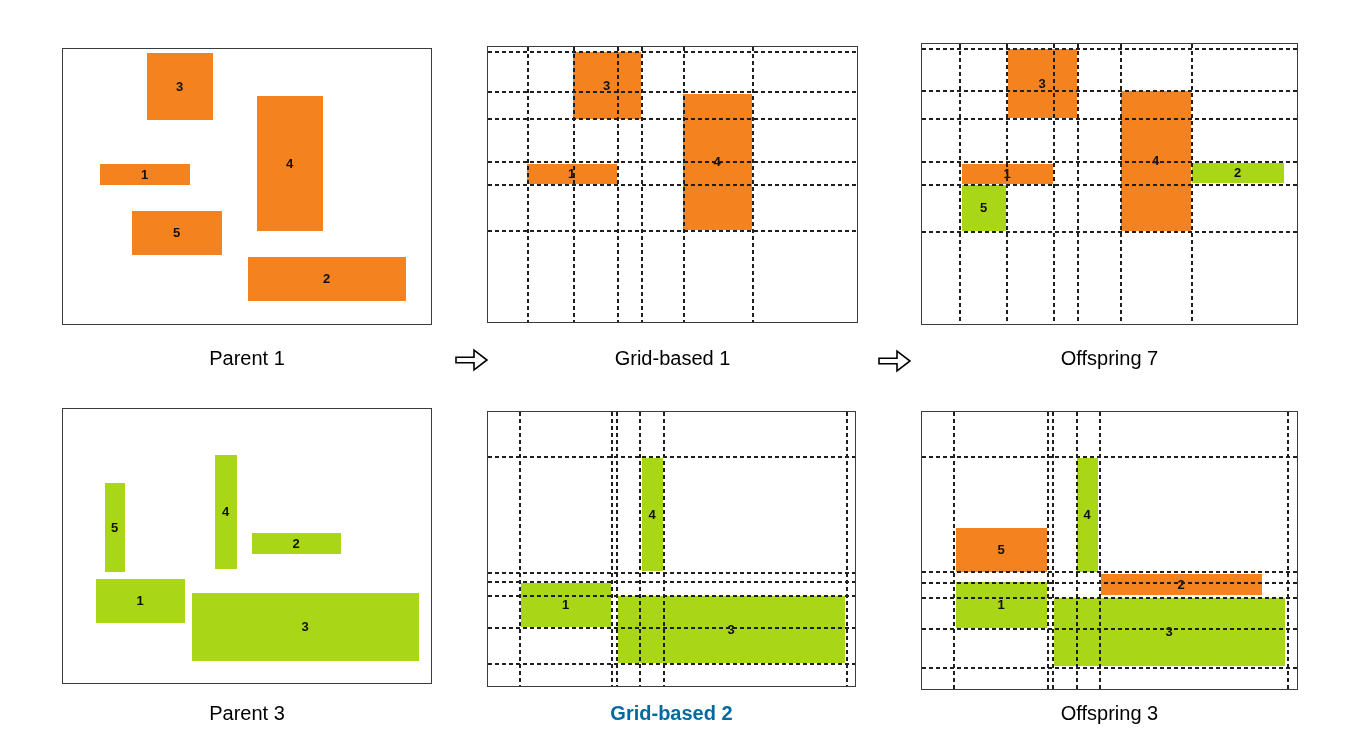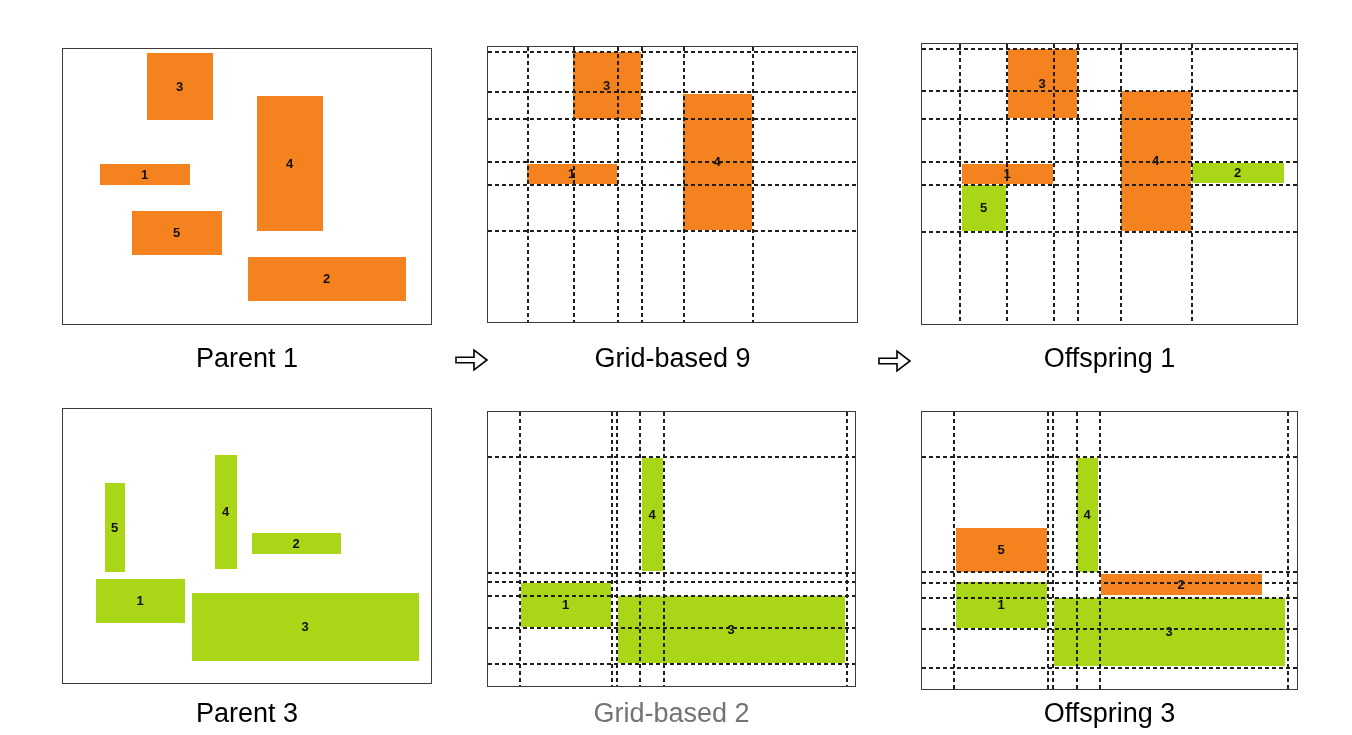--- a/index.html
+++ b/index.html
@@ -23,36 +23,36 @@
   .gl-v {
     position:absolute; width:2px; z-index:2;
     background-image:repeating-linear-gradient(180deg,#1f1f1f 0,#1f1f1f 4px,transparent 4px,transparent 7px);
   }
   .gl-h {
     position:absolute; height:2px; z-index:2;
     background-image:repeating-linear-gradient(90deg,#1f1f1f 0,#1f1f1f 4px,transparent 4px,transparent 7px);
   }
   .caption {
     position:absolute; transform:translate(-50%,-50%);
-    font-size:27px; color:#000000; white-space:nowrap;
+    font-size:20px; color:#000000; white-space:nowrap;
   }
   .arrow {
     position:absolute;
   }
 </style>
 </head>
 <body>
 
 <div id="stage">
 
   <div class="caption" style="color: rgb(0, 0, 0); left: 247px; top: 358px;">Parent 1</div>
-  <div class="caption" style="color: rgb(0, 0, 0); left: 672.5px; top: 358px;">Grid-based 9</div>
-  <div class="caption" style="color: rgb(0, 0, 0); left: 1109.5px; top: 358px;">Offspring 1</div>
+  <div class="caption" style="color: rgb(0, 0, 0); left: 672.5px; top: 358px;">Grid-based 1</div>
+  <div class="caption" style="color: rgb(0, 0, 0); left: 1109.5px; top: 358px;">Offspring 7</div>
   <div class="caption" style="color: rgb(0, 0, 0); left: 247px; top: 713px;">Parent 3</div>
-  <div class="caption" style="color: #737373; left: 671.5px; top: 713px;">Grid-based 2</div>
+  <div class="caption" style="color: #0369a1; left: 671.5px; top: 713px; font-weight: bold;">Grid-based 2</div>
   <div class="caption" style="color: rgb(0, 0, 0); left: 1109.5px; top: 713px;">Offspring 3</div>
 
   <svg id="arrow-0" class="arrow" width="34" height="24" viewBox="0 0 34 24" style="left: 455px; top: 348px;">
     <polygon points="1,9.2 19,9.2 19,2 32,12 19,22 19,14.8 1,14.8" fill="#FFFFFF" stroke="#000000" stroke-width="1.6" stroke-linejoin="miter"></polygon>
   </svg>
   <svg id="arrow-1" class="arrow" width="34" height="24" viewBox="0 0 34 24" style="left: 878px; top: 349px;">
     <polygon points="1,9.2 19,9.2 19,2 32,12 19,22 19,14.8 1,14.8" fill="#FFFFFF" stroke="#000000" stroke-width="1.6" stroke-linejoin="miter"></polygon>
   </svg>
 
 <div class="panel" style="border-color: rgb(59, 59, 59); left: 62px; top: 48px; width: 370px; height: 277px;">

